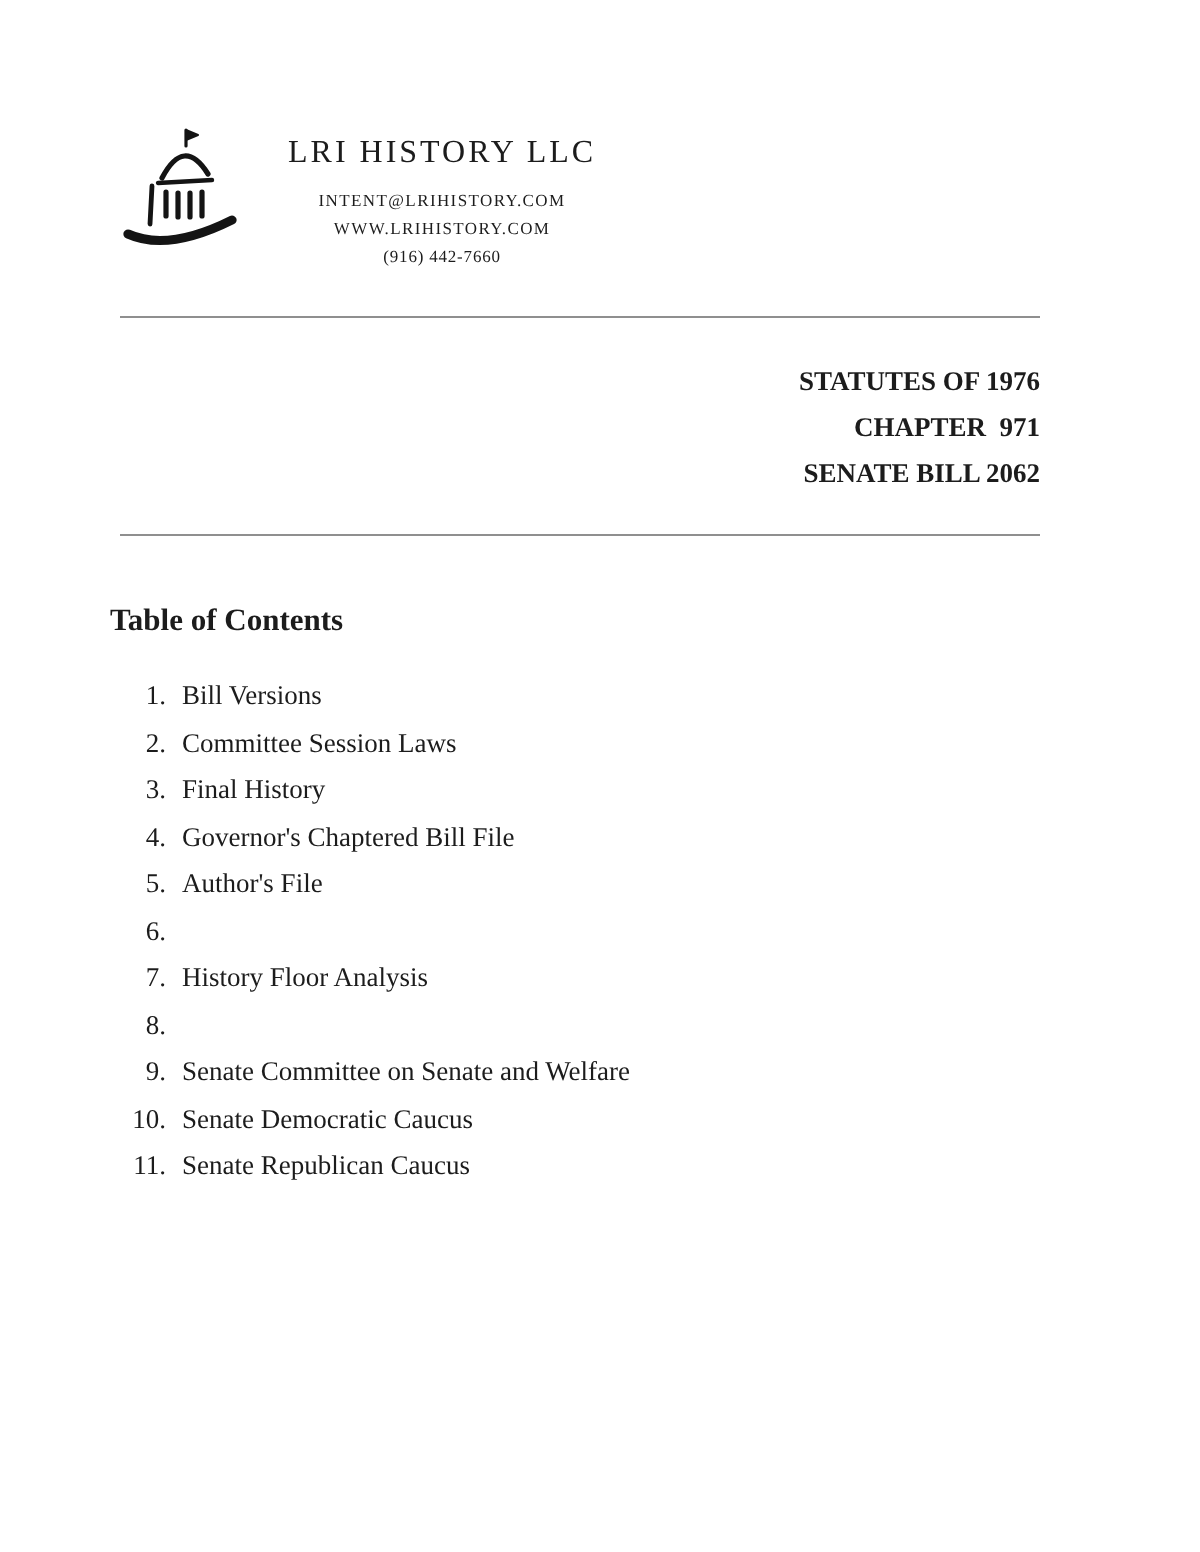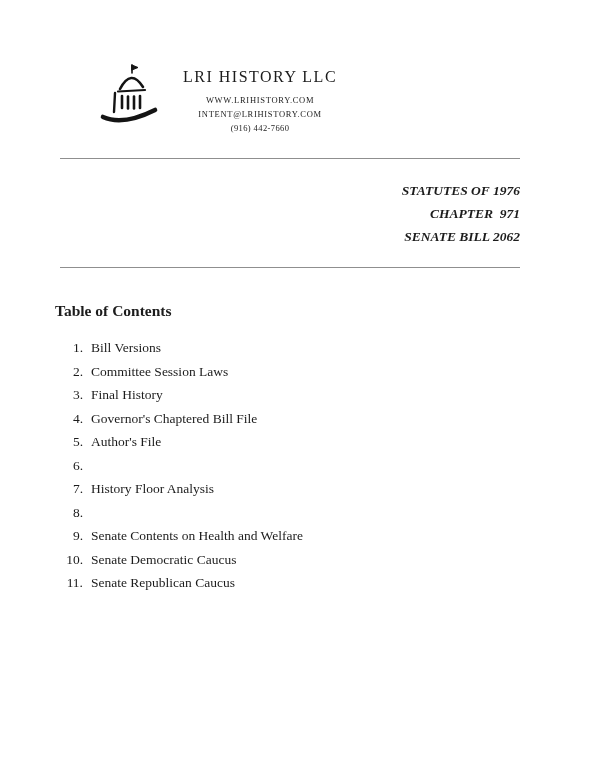--- a/index.html
+++ b/index.html
@@ -17,21 +17,21 @@
   .page {
     position: relative;
     width: 600px;
     height: 776px;
   }
 
   
   .letterhead {
     display: flex;
     align-items: flex-start;
-    padding: 60px 0 0 95px;
+    padding: 60px 0 0 56px;
   }
   .logo {
     width: 72px;
     height: 74px;
     margin-right: 16px;
     flex: 0 0 auto;
   }
   .head-text {
     text-align: center;
     padding-top: 8px;
@@ -66,21 +66,20 @@
   .rule-1 { margin-top: 23px; }
   .rule-2 { margin-top: 19px; }
 
   
   .statutes {
     text-align: right;
     margin: 20px 80px 0 0;
     font-weight: bold;
     font-size: 13.5px;
     line-height: 23px;
-    font-style: italic;
   }
   .statute-line { white-space: pre-wrap; }
 
   
   .toc-title {
     font-weight: bold;
     font-size: 15.5px;
     margin: 34px 0 21px 55px;
     white-space: pre-wrap;
   }
@@ -124,22 +123,22 @@
         <path d="M27 36 L27 48" stroke-width="2.6"></path>
         <path d="M33 36.5 L33 48.5" stroke-width="2.6"></path>
         <path d="M39 36.5 L39 48.5" stroke-width="2.6"></path>
         <path d="M45 36 L45 48" stroke-width="2.6"></path>
 
         <path d="M8 57 Q28 66 60 50" stroke-width="4.6"></path>
       </svg>
     </div>
     <div class="head-text">
       <div class="company">LRI HISTORY LLC</div>
+      <div class="contact-line">INTENT@LRIHISTORY.COM</div>
       <div class="contact-line">WWW.LRIHISTORY.COM</div>
-      <div class="contact-line">INTENT@LRIHISTORY.COM</div>
       <div class="phone-line">(916) 442-7660</div>
     </div>
   </div>
 
   <hr class="rule rule-1">
 
   <div class="statutes">
     <div class="statute-line">STATUTES OF 1976</div>
     <div class="statute-line">CHAPTER  971</div>
     <div class="statute-line">SENATE BILL 2062</div>
@@ -174,21 +173,21 @@
       </div>
       <div class="toc-row">
         <span class="toc-num">7.</span>
         <span class="toc-label">History Floor Analysis</span>
       </div>
       <div class="toc-row">
         <span class="toc-num">8.</span>
       </div>
       <div class="toc-row">
         <span class="toc-num">9.</span>
-        <span class="toc-label">Senate Contents on Health and Welfare</span>
+        <span class="toc-label">Senate Committee on Senate and Welfare</span>
       </div>
       <div class="toc-row">
         <span class="toc-num">10.</span>
         <span class="toc-label">Senate Democratic Caucus</span>
       </div>
       <div class="toc-row">
         <span class="toc-num">11.</span>
         <span class="toc-label">Senate Republican Caucus</span>
       </div>
     </div>

